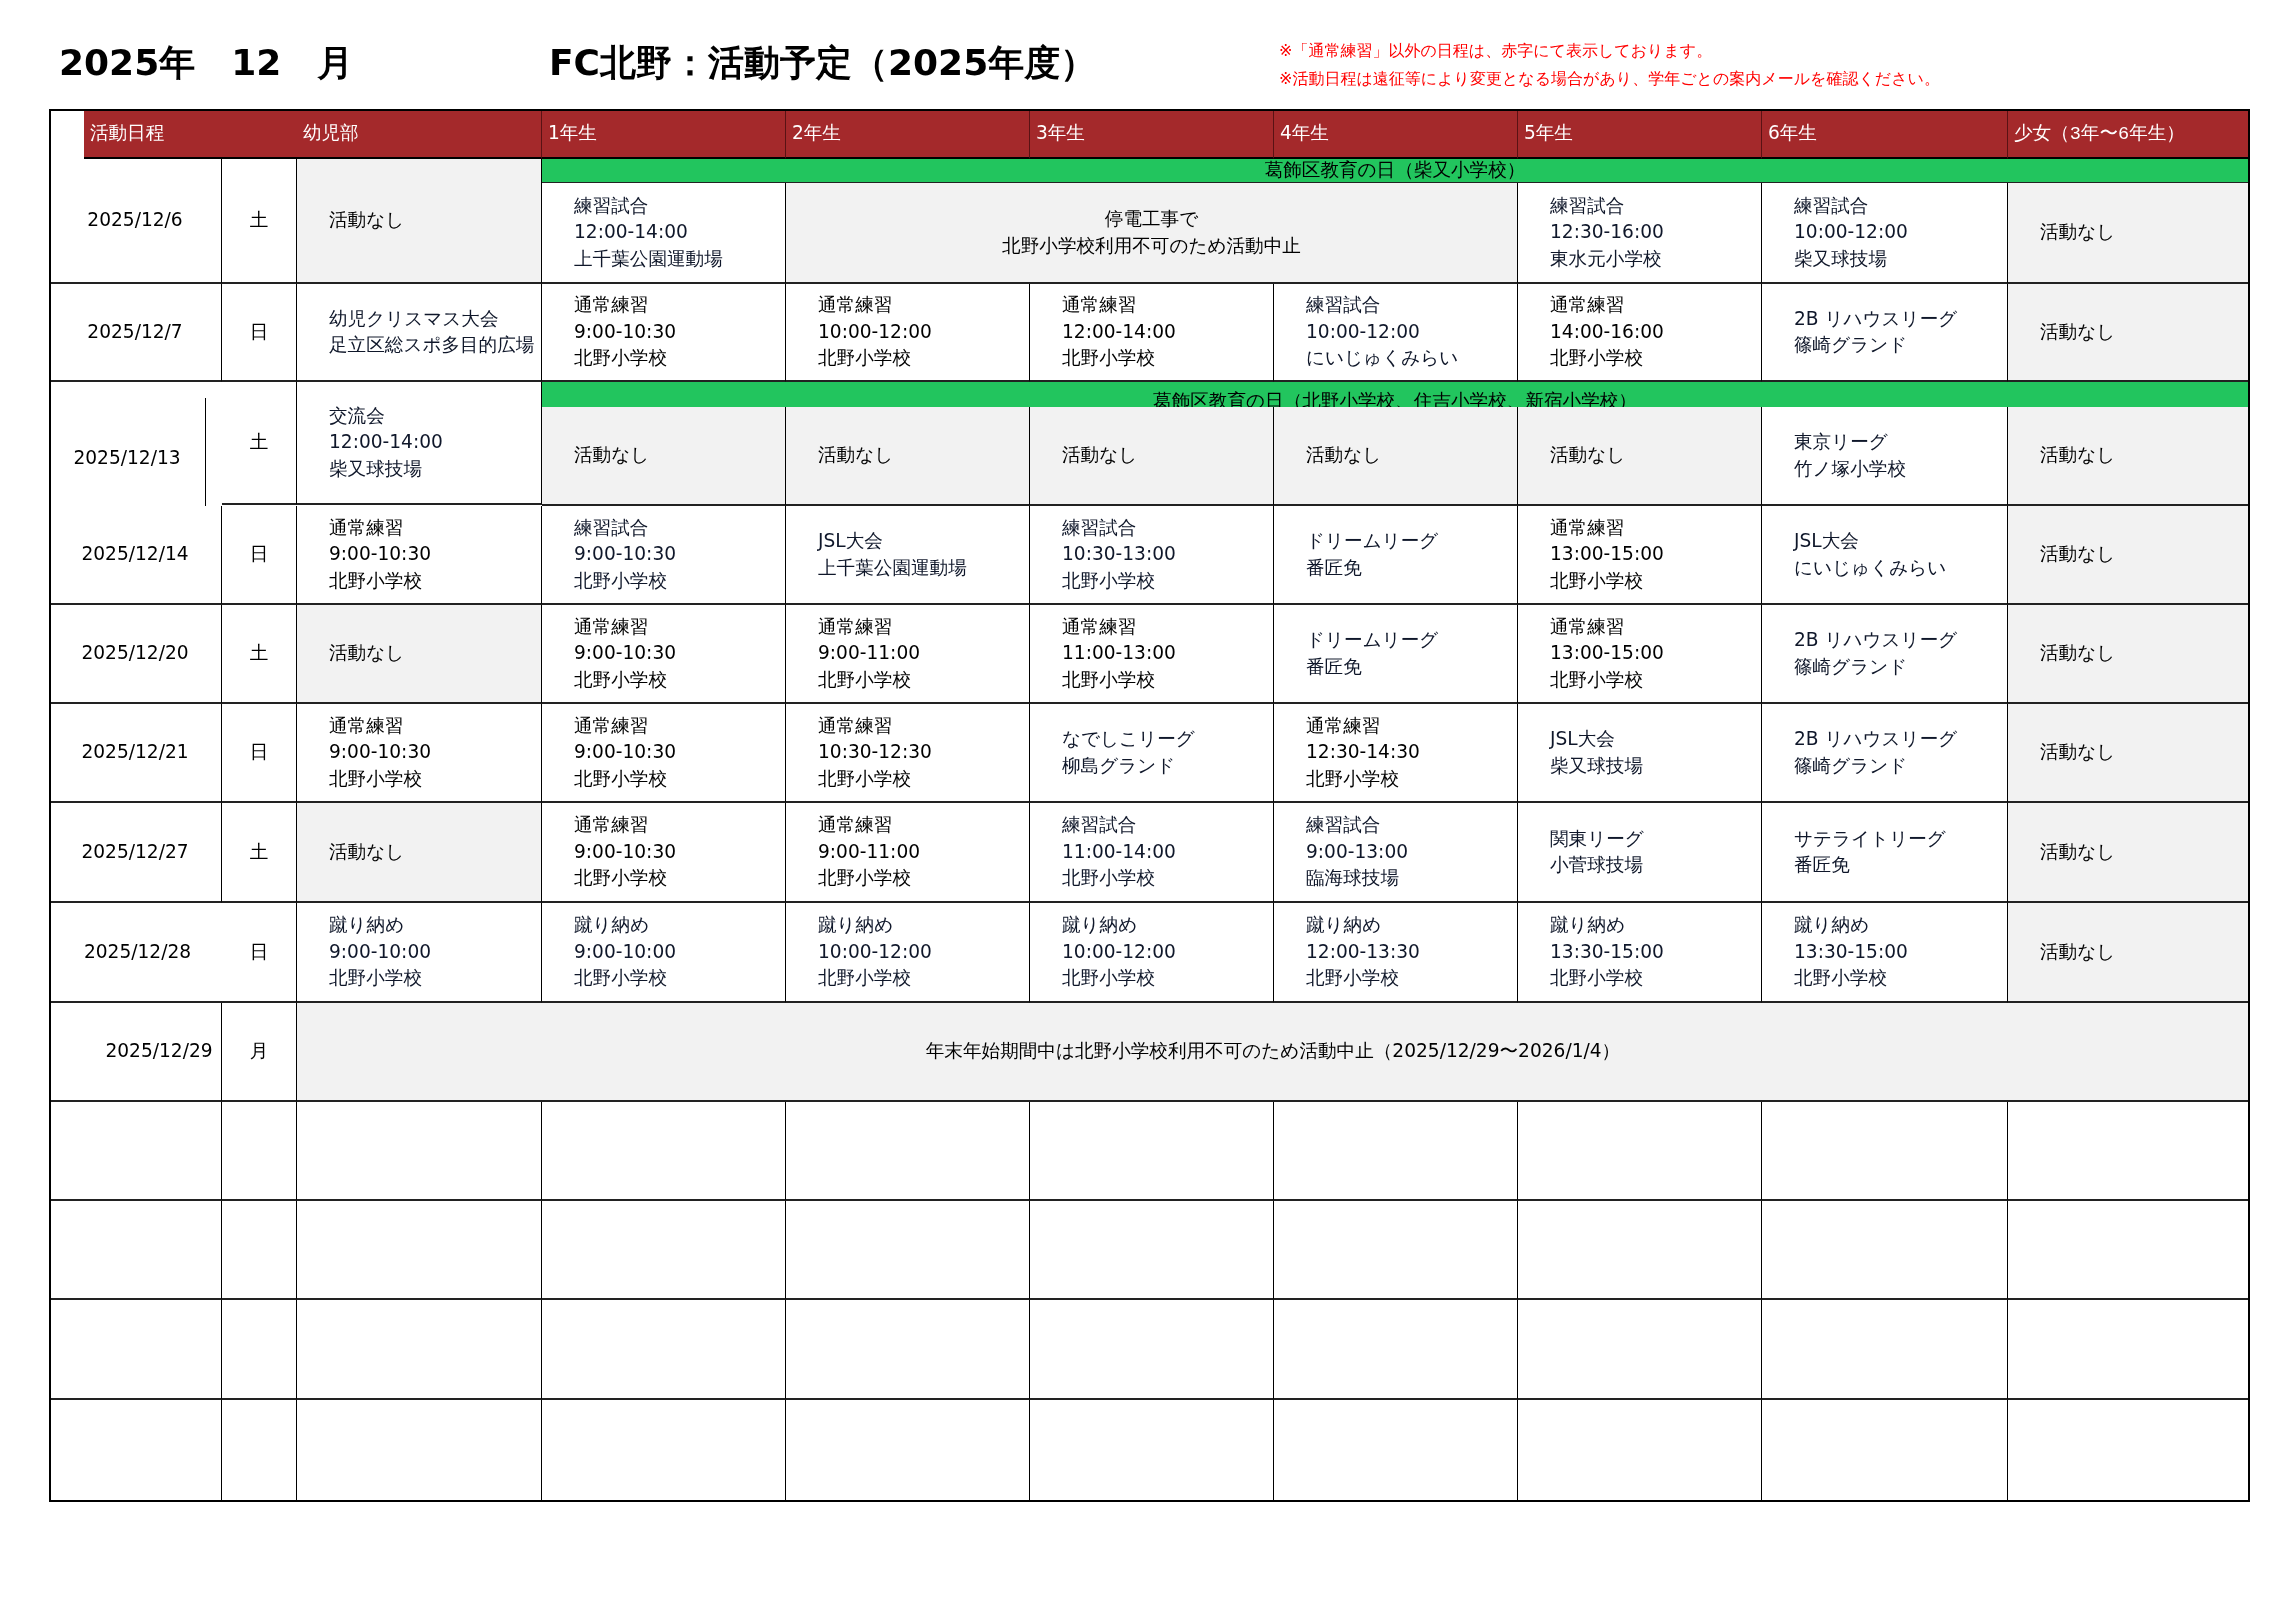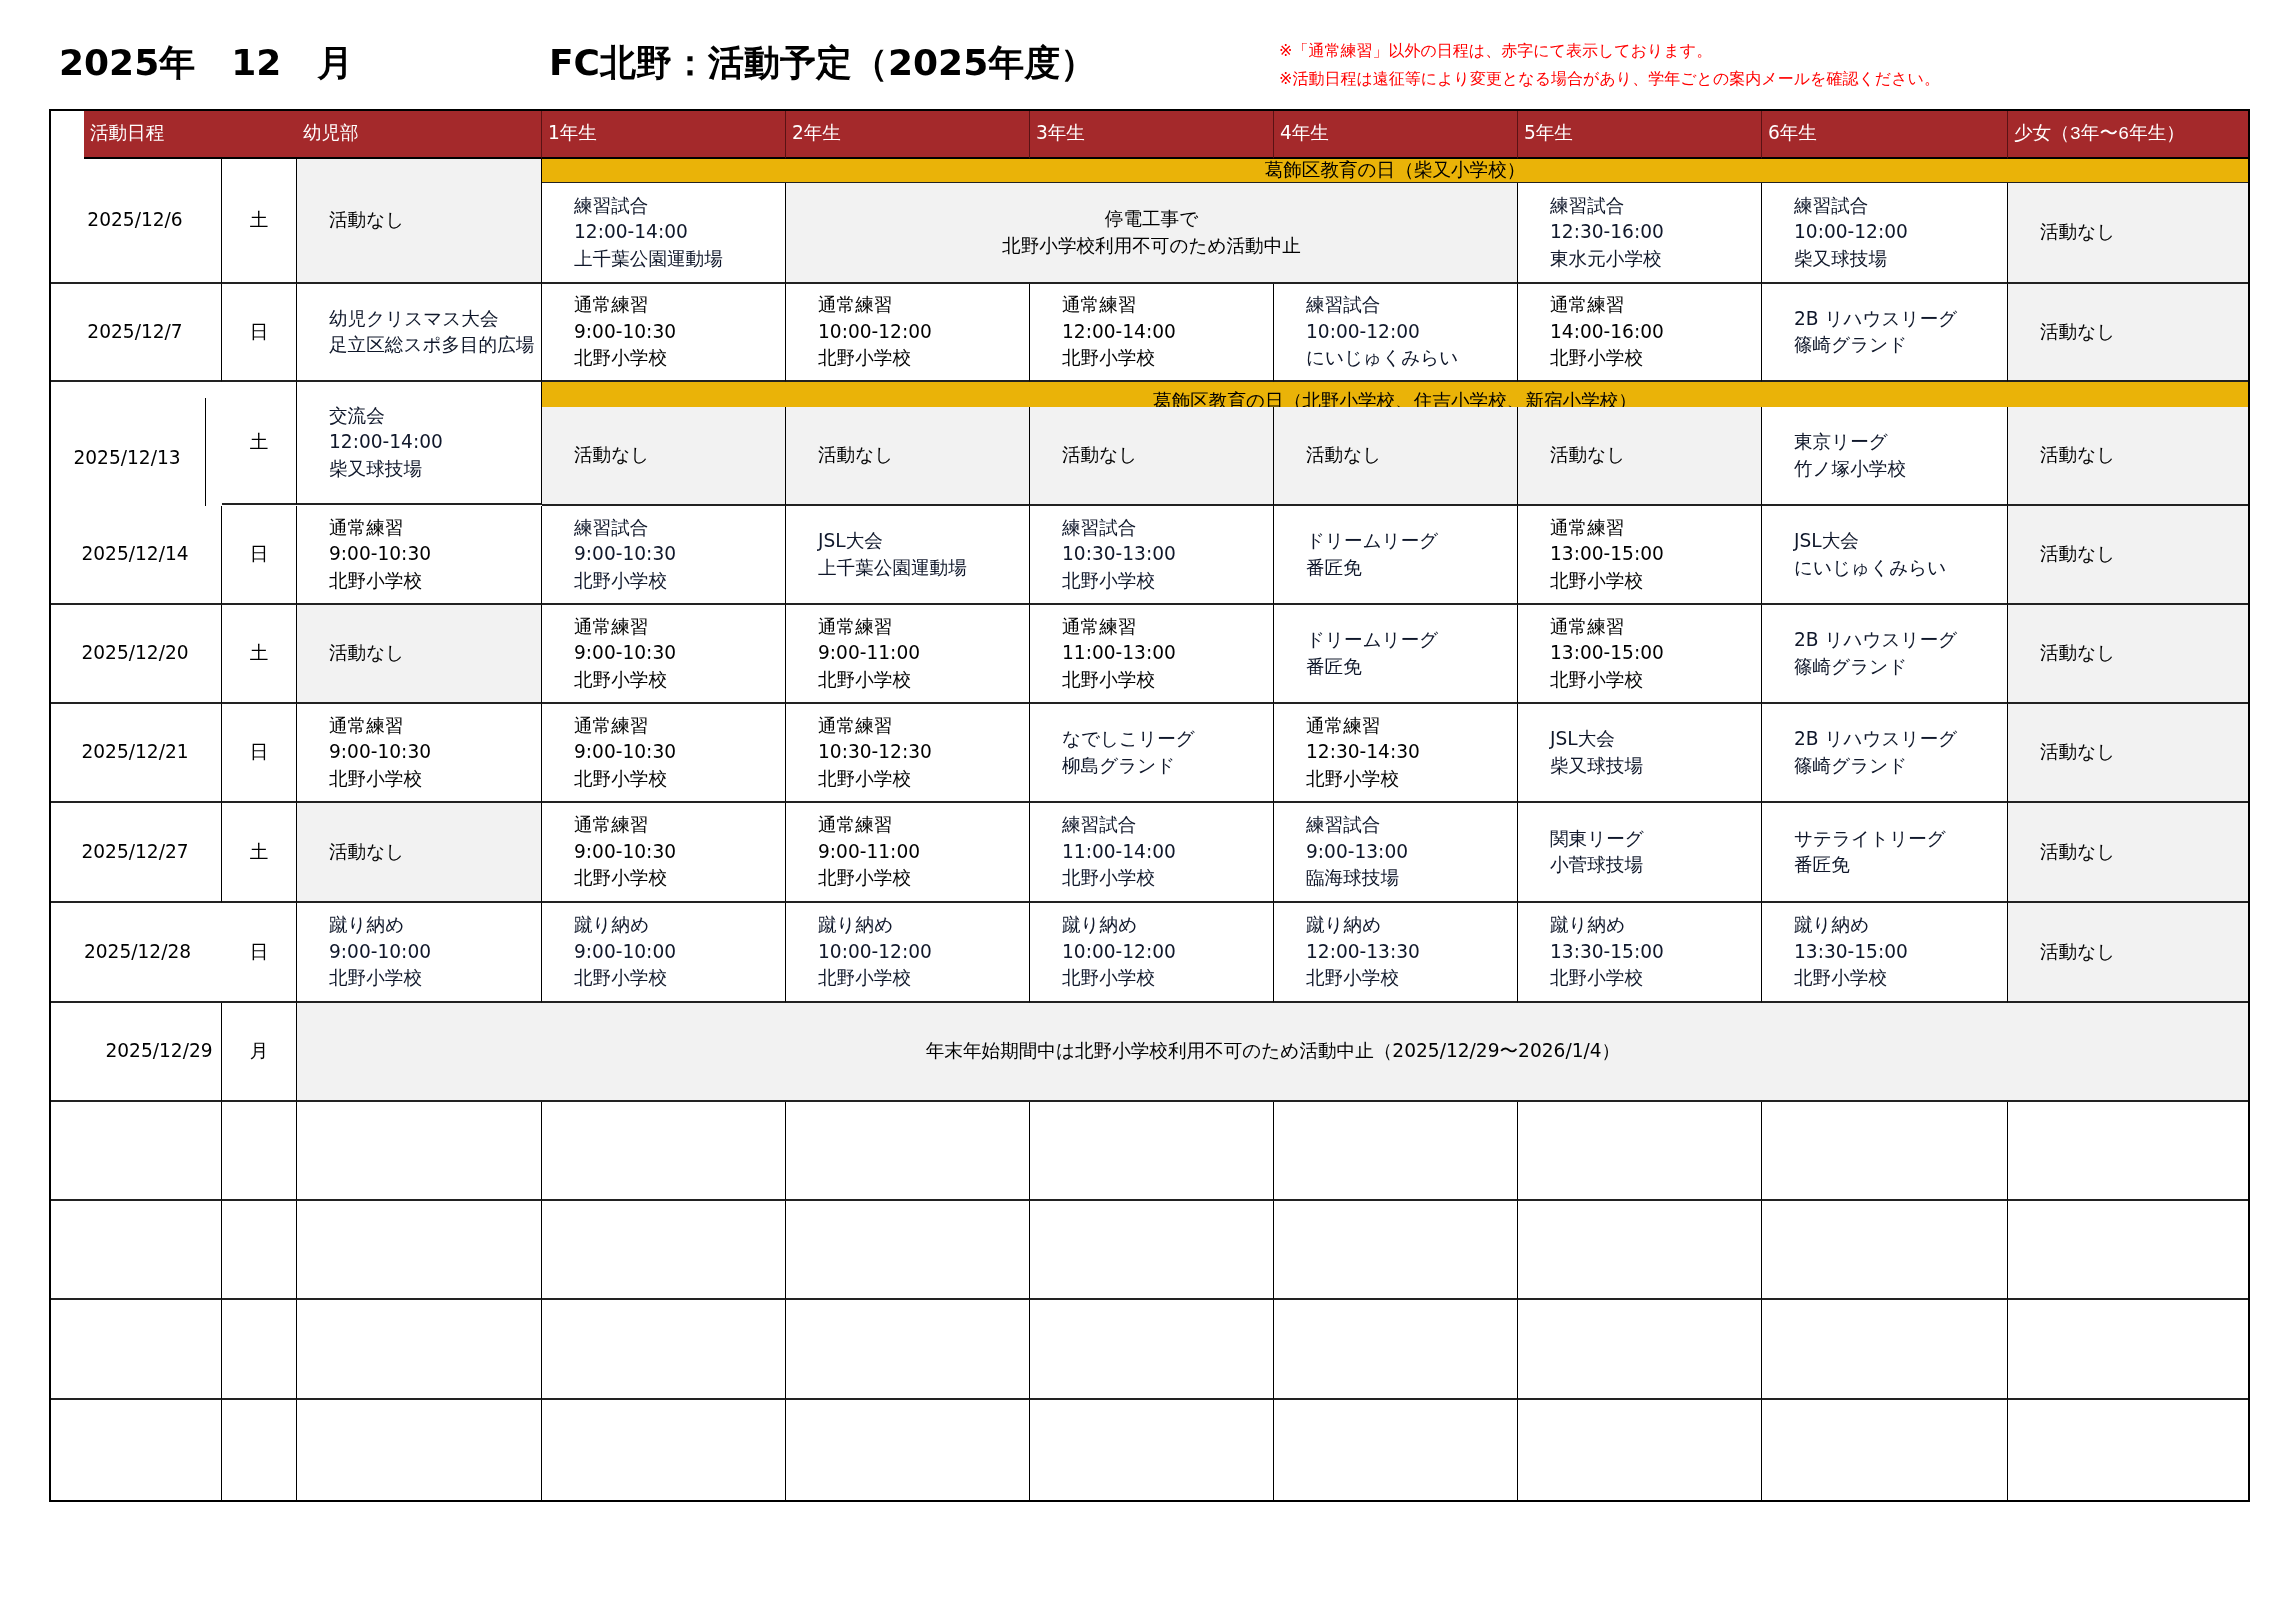--- a/index.html
+++ b/index.html
@@ -15,21 +15,21 @@
   .cell { position:absolute; box-sizing:border-box; border-right:1.5px solid #000; border-bottom:2.5px solid #222;
           font-size:18.6px; line-height:26.5px; display:flex; flex-direction:column; justify-content:center;
           padding-left:32px; white-space:pre; overflow:hidden; }
   .cell.center { align-items:center; padding-left:0; text-align:center; }
   .cell.gray { background:#f2f2f2; }
   .cell.red { color:#0f172a; }
   .cell.white { background:#ffffff; }
   .hdr { position:absolute; box-sizing:border-box; background:#a4292b; color:#ffffff; font-size:18.6px;
          display:flex; align-items:center; padding-left:5.9px; border-right:1px solid #5a1214;
          border-bottom:2px solid #000; }
-  .banner { position:absolute; box-sizing:border-box; background:#eab308; border-bottom:2.5px solid #222;
+  .banner { position:absolute; box-sizing:border-box; background:#22c55e; border-bottom:2.5px solid #222;
             border-right:2px solid #000; font-size:18.6px; display:flex; align-items:center; justify-content:center;
             color:#000; }
   .frame { position:absolute; left:49px; top:109px; width:2201px; height:1393px; box-sizing:border-box;
            border:2px solid #000; pointer-events:none; }
 </style>
 </head>
 <body>
 
 <div>
   <div class="title-left">2025年　12　月</div>

